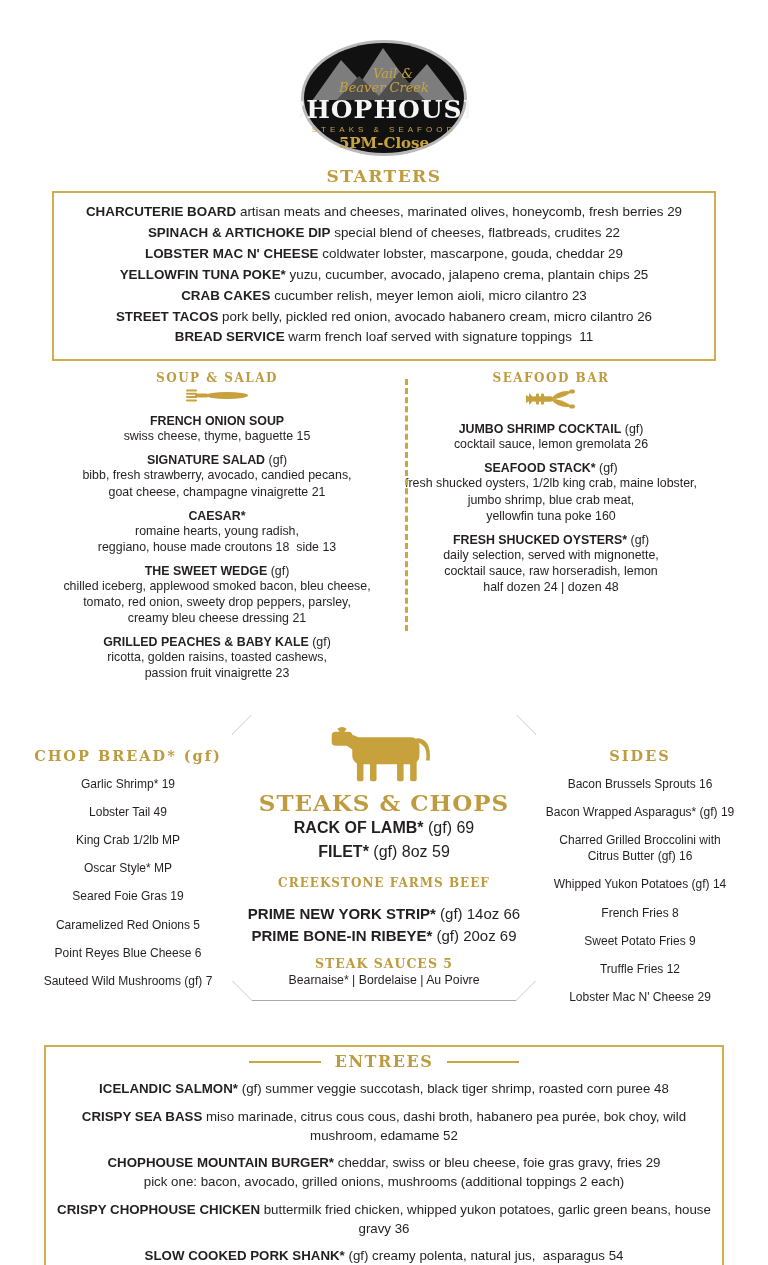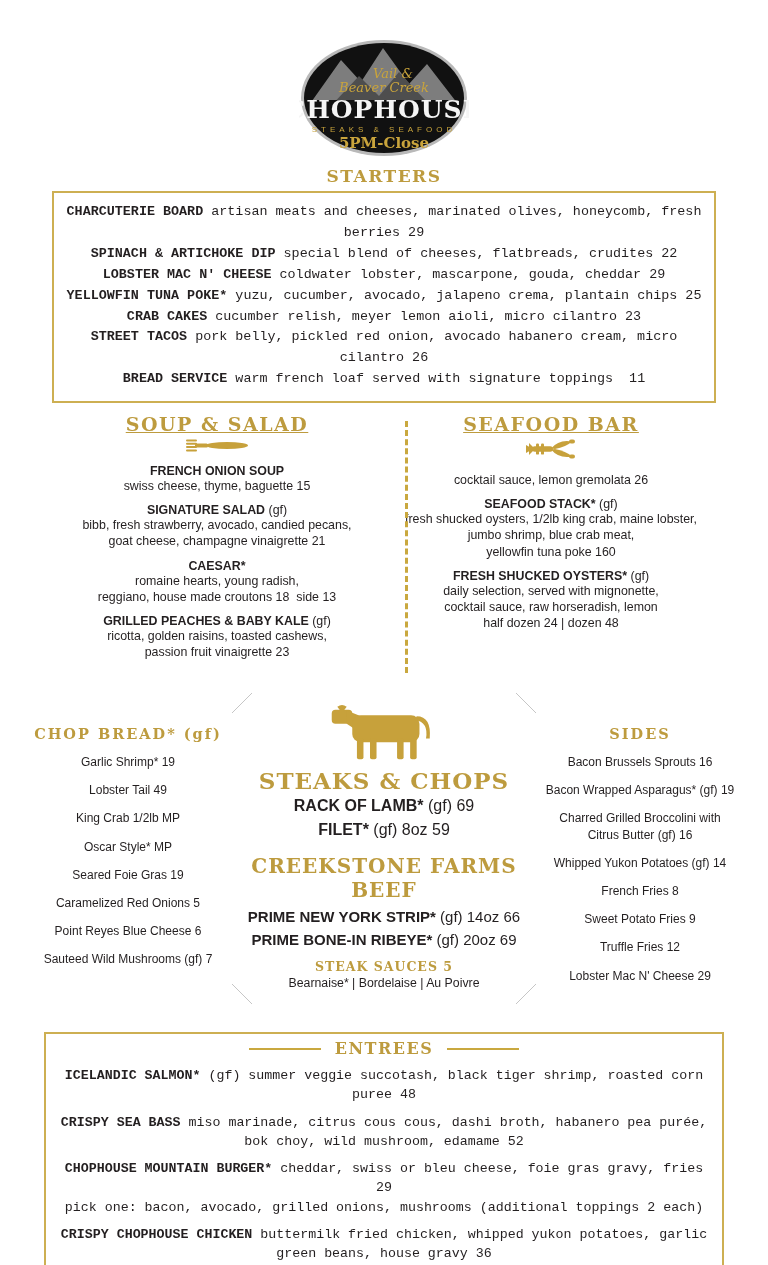--- a/index.html
+++ b/index.html
@@ -10,28 +10,28 @@
     font-family:"Liberation Sans", sans-serif;
   }
   .gold-serif { font-family:"DejaVu Serif", serif; font-weight:bold; color:#bd9b3e; }
 
   
   .logo-wrap { display:flex; justify-content:center; padding-top:38px; }
 
   
   .section-title { text-align:center; font-size:17px; letter-spacing:1.5px; margin-top:8px; }
   .gold-box { margin:5px 30px 0 30px; border:2px solid #cdaf52; padding:9px 8px 11px 8px; }
-  .inline-item { text-align:center; font-size:13.4px; line-height:1.56;font-family:Liberation Mono, monospace; }
+  .inline-item { text-align:center; font-size:13.4px; line-height:1.56; }
   .inline-item .nm { font-weight:bold; }
   .inline-item .ds { white-space:pre-wrap; }
 
   
   .two-col { position:relative; display:grid; grid-template-columns:1fr 1fr; padding:0 28px; margin-top:10px; }
   .col { text-align:center; }
-  .col-title { font-size:19px; letter-spacing:1.5px;text-decoration:underline; }
+  .col-title { font-size:12px; letter-spacing:1.5px; }
   .col-icon { margin:3px 0 8px 0; }
   .stack-item { margin-bottom:9px; }
   .stack-item .si-head { font-size:12.4px; }
   .stack-item .si-head .nm { font-weight:bold; }
   .stack-item .si-desc { font-size:12.4px; line-height:1.3; white-space:pre-wrap; }
   .dash-divider { position:absolute; left:383px; top:8px; height:252px; border-left:3px dashed #c9a83f; }
 
   
   .three-col { display:grid; grid-template-columns:196px 1fr 196px; padding:0 8px; margin-top:18px; align-items:start; }
   .side-col { text-align:center; padding-top:38px; }
@@ -43,21 +43,21 @@
     clip-path:polygon(20px 0,calc(100% - 20px) 0,100% 20px,100% calc(100% - 20px),calc(100% - 20px) 100%,20px 100%,0 calc(100% - 20px),0 20px);
   }
   .steak-box-inner {
     background:#ffffff; text-align:center;
     clip-path:polygon(17px 0,calc(100% - 17px) 0,100% 17px,100% calc(100% - 17px),calc(100% - 17px) 100%,17px 100%,0 calc(100% - 17px),0 17px);
     padding:12px 8px 14px 8px;
   }
   .steak-title { font-size:23px; letter-spacing:1px; margin-top:2px; }
   .steak-line { font-size:16px; line-height:1.5; }
   .steak-line .nm { font-weight:bold; }
-  .beef-title { font-size:20px; letter-spacing:1px; margin-top:12px; margin-bottom:4px; }
+  .beef-title { font-size:12px; letter-spacing:1px; margin-top:12px; margin-bottom:13px; }
   .beef .steak-line { font-size:15px; }
   .sauce-title { font-size:12.5px; letter-spacing:1px; margin-top:8px; }
   .sauce-list { font-size:12.3px; margin-top:2px; }
 
   
   .entrees-box { margin:28px 22px 0 22px; border:2px solid #cdaf52; padding:5px 10px 13px 10px; }
   .entrees-head { display:flex; align-items:center; justify-content:center; gap:14px; }
   .entrees-head .rule { width:72px; height:2px; background:#c9a83f; }
   .entrees-title { font-size:16px; letter-spacing:1.5px; }
   .entrees-box .inline-item { margin-top:8px; font-size:13.3px; line-height:1.45; }
@@ -124,20 +124,26 @@
             <div class="si-head"><span class="nm">SIGNATURE SALAD</span> <span class="tg">(gf)</span></div>
             <div class="si-desc">bibb, fresh strawberry, avocado, candied pecans,
 goat cheese, champagne vinaigrette 21</div>
           </div>
           <div class="stack-item">
             <div class="si-head"><span class="nm">CAESAR*</span></div>
             <div class="si-desc">romaine hearts, young radish,
 reggiano, house made croutons 18  side 13</div>
           </div>
           <div class="stack-item">
+            <div class="si-head"><span class="nm">THE SWEET WEDGE</span> <span class="tg">(gf)</span></div>
+            <div class="si-desc">chilled iceberg, applewood smoked bacon, bleu cheese,
+tomato, red onion, sweety drop peppers, parsley,
+creamy bleu cheese dressing 21</div>
+          </div>
+          <div class="stack-item">
             <div class="si-head"><span class="nm">GRILLED PEACHES &amp; BABY KALE</span> <span class="tg">(gf)</span></div>
             <div class="si-desc">ricotta, golden raisins, toasted cashews,
 passion fruit vinaigrette 23</div>
           </div>
         </div>
     </div>
     <div class="col">
       <div class="col-title gold-serif">SEAFOOD BAR</div>
       <div class="col-icon">
         <svg width="50" height="22" viewBox="0 0 50 22">
@@ -149,20 +155,21 @@
             <rect x="15" y="5.4" width="3" height="11.2" rx="1.2"></rect>
             <path d="M25,10.5 Q33,1 46,3.5 Q40,9 29,11 Z"></path>
             <path d="M25,11.5 Q33,21 46,18.5 Q40,13 29,11 Z"></path>
             <rect x="43" y="1.5" width="6" height="4" rx="2"></rect>
             <rect x="43" y="16.5" width="6" height="4" rx="2"></rect>
           </g>
         </svg>
       </div>
       <div id="seafood-list">
           <div class="stack-item">
+            <div class="si-head"><span class="nm">JUMBO SHRIMP COCKTAIL</span> <span class="tg">(gf)</span></div>
             <div class="si-desc">cocktail sauce, lemon gremolata 26</div>
           </div>
           <div class="stack-item">
             <div class="si-head"><span class="nm">SEAFOOD STACK*</span> <span class="tg">(gf)</span></div>
             <div class="si-desc">fresh shucked oysters, 1/2lb king crab, maine lobster,
 jumbo shrimp, blue crab meat,
 yellowfin tuna poke 160</div>
           </div>
           <div class="stack-item">
             <div class="si-head"><span class="nm">FRESH SHUCKED OYSTERS*</span> <span class="tg">(gf)</span></div>

